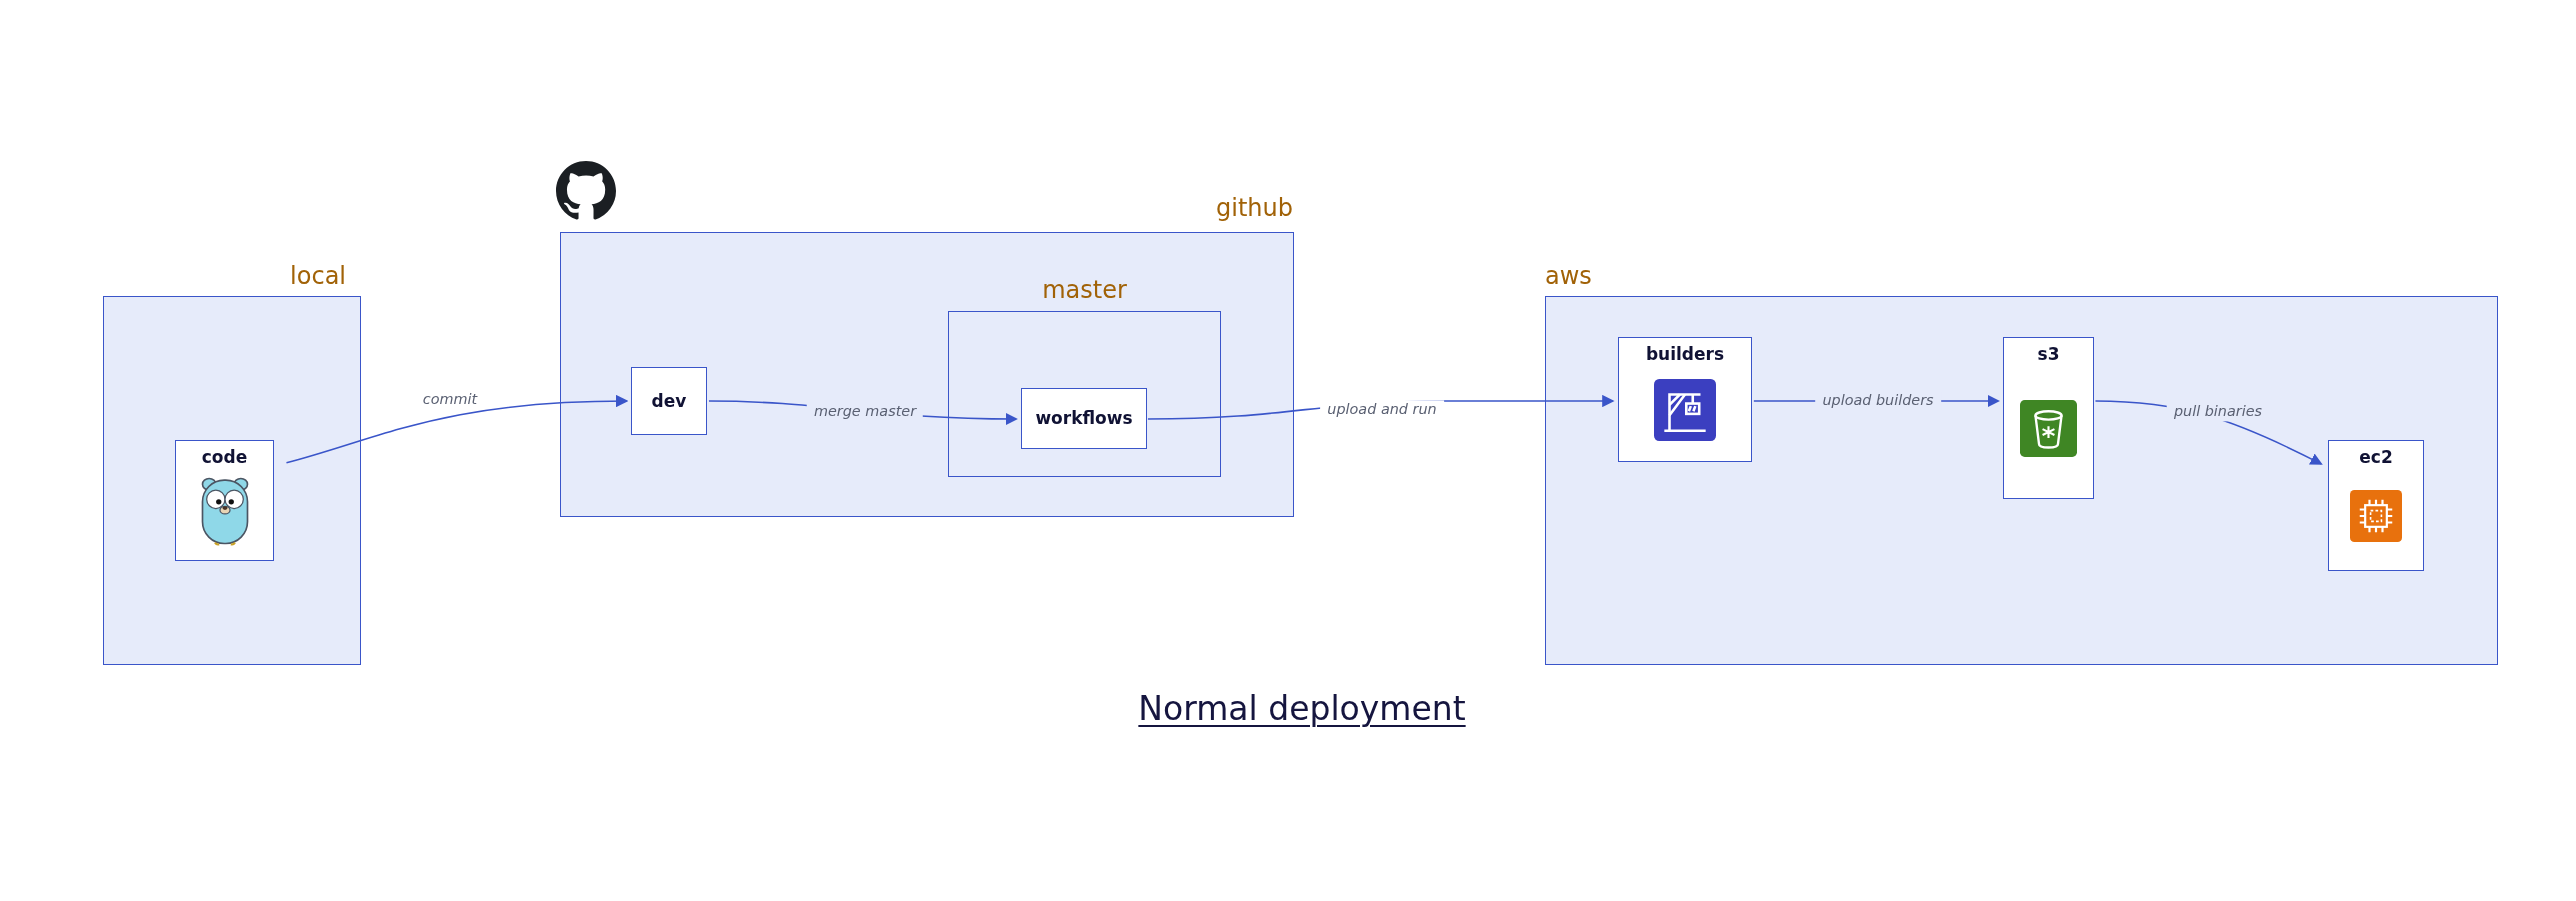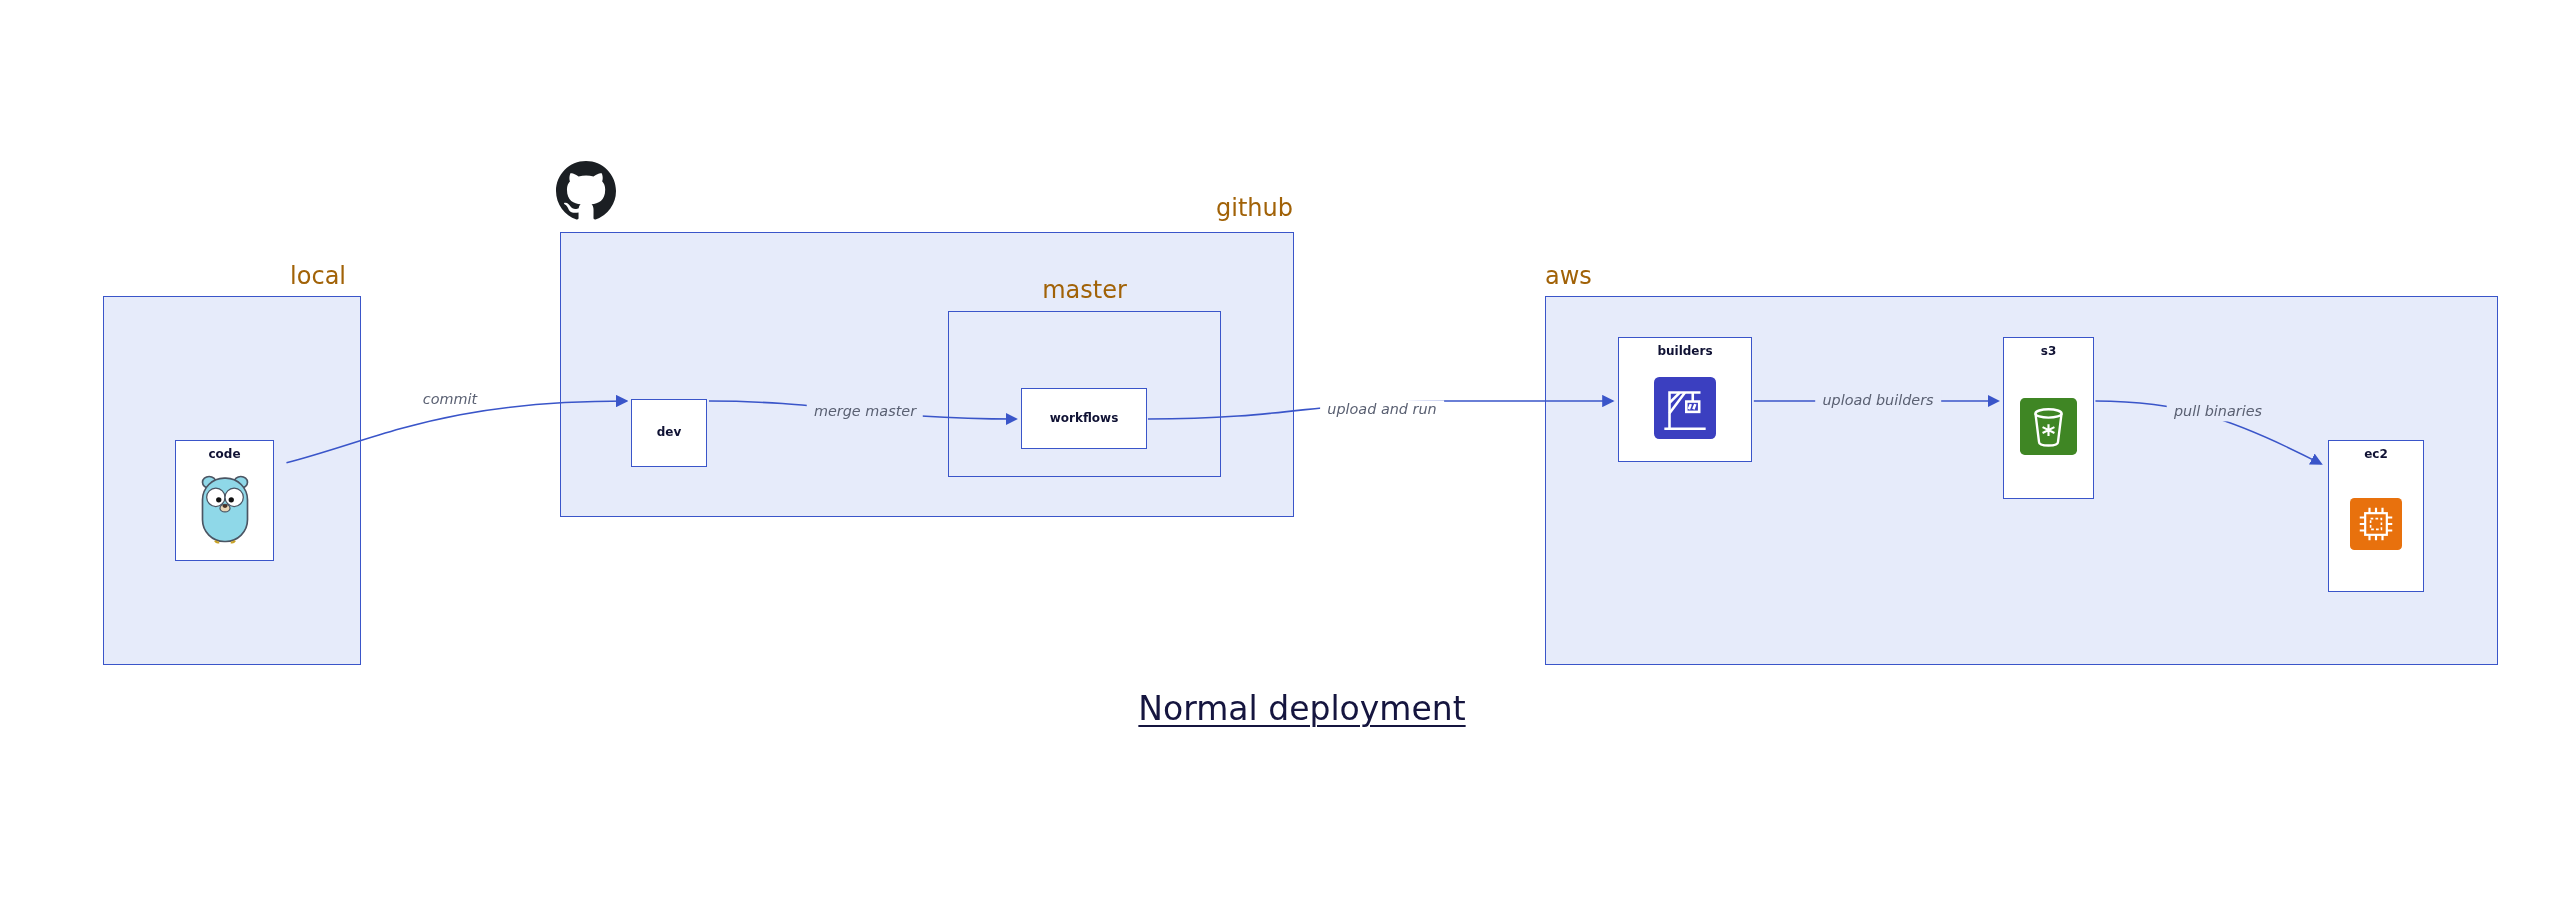--- a/index.html
+++ b/index.html
@@ -6,21 +6,21 @@
   #canvas{
     position:relative;width:2604px;height:902px;background:#ffffff;
     font-family:"DejaVu Sans","Liberation Sans",sans-serif;overflow:hidden;
   }
   .container{position:absolute;background:#E6EBFA;border:1.5px solid #3A55C9;box-sizing:border-box;}
   .clabel{position:absolute;font-size:24px;color:#a16207;line-height:1.15;}
   .node{
     position:absolute;background:#ffffff;border:1.5px solid #3A55C9;box-sizing:border-box;
     display:flex;flex-direction:column;align-items:center;
   }
-  .node .nlabel{font-weight:bold;font-size:12px;color:#101234;padding-top:7.2px;line-height:1.1;}
+  .node .nlabel{font-weight:bold;font-size:17px;color:#101234;padding-top:7.2px;line-height:1.1;}
   .node.center{justify-content:center;}
   .node.center .nlabel{padding-top:0;}
   .nicon{flex:1;display:flex;align-items:center;justify-content:center;padding-bottom:4.1px;}
   #edges{position:absolute;left:0;top:0;pointer-events:none;}
   .edge-label{
     position:absolute;transform:translate(-50%,-50%);
     font-style:italic;font-size:14.4px;color:#5A6072;
     padding:1px 7.2px;white-space:nowrap;line-height:1.2;
   }
   .edge-label.on-fill{background:#E6EBFA;}
@@ -79,21 +79,21 @@
         <circle cx="43" cy="28" r="11" fill="#ffffff" stroke="#4b5563" stroke-width="1.5"></circle>
         <circle cx="24.5" cy="31" r="3.2" fill="#111111"></circle>
         <circle cx="39.5" cy="31" r="3.2" fill="#111111"></circle>
         <ellipse cx="32" cy="41" rx="6" ry="4.5" fill="#E8D5B5" stroke="#4b5563" stroke-width="1.5"></ellipse>
         <ellipse cx="32" cy="38.5" rx="3" ry="2.2" fill="#4a3426"></ellipse>
         <path d="M20 80 q2 3 5 2 M44 80 q-2 3 -5 2" stroke="#C9A227" stroke-width="2.5" fill="none"></path>
       </svg>
     </div>
   </div>
 
-  <div class="node center" style="left:631px;top:367px;width:76px;height:68px;margin-top:32px;">
+  <div class="node center" style="left:631px;top:367px;width:76px;height:68px;">
     <div class="nlabel">dev</div>
   </div>
 
   <div class="node center" style="left:1021px;top:388px;width:126px;height:61px;">
     <div class="nlabel">workflows</div>
   </div>
 
   <div class="node" style="left:1618px;top:337px;width:134px;height:125px;">
     <div class="nlabel">builders</div>
     <div class="nicon">
@@ -116,21 +116,21 @@
     <div class="nicon">
       <svg width="57" height="57" viewBox="0 0 48 48" aria-hidden="true">
         <rect width="48" height="48" rx="4" fill="#3F8624"></rect>
         <ellipse cx="24" cy="13" rx="11" ry="3.5" fill="none" stroke="#ffffff" stroke-width="2"></ellipse>
         <path d="M13 13 L16 37 c0 4 16 4 16 0 L35 13" fill="none" stroke="#ffffff" stroke-width="2"></path>
         <path d="M24 22 v10 M19 24.5 l10 5 M29 24.5 l-10 5" stroke="#ffffff" stroke-width="1.8" fill="none"></path>
       </svg>
     </div>
   </div>
 
-  <div class="node" style="left:2328px;top:440px;width:96px;height:152px;">
+  <div class="node" style="left:2328px;top:440px;width:96px;height:131px;">
     <div class="nlabel">ec2</div>
     <div class="nicon">
       <svg width="52" height="52" viewBox="0 0 48 48" aria-hidden="true">
         <rect width="48" height="48" rx="4" fill="#E8710D"></rect>
         <rect x="14" y="14" width="20" height="20" fill="none" stroke="#ffffff" stroke-width="2"></rect>
         <g stroke="#ffffff" stroke-width="2">
           <path d="M18 9v5 M24 9v5 M30 9v5 M18 34v5 M24 34v5 M30 34v5 M9 18h5 M9 24h5 M9 30h5 M34 18h5 M34 24h5 M34 30h5"></path>
         </g>
         <rect x="19" y="19" width="10" height="10" fill="none" stroke="#ffffff" stroke-width="1.5" stroke-dasharray="2.5 2"></rect>
       </svg>

